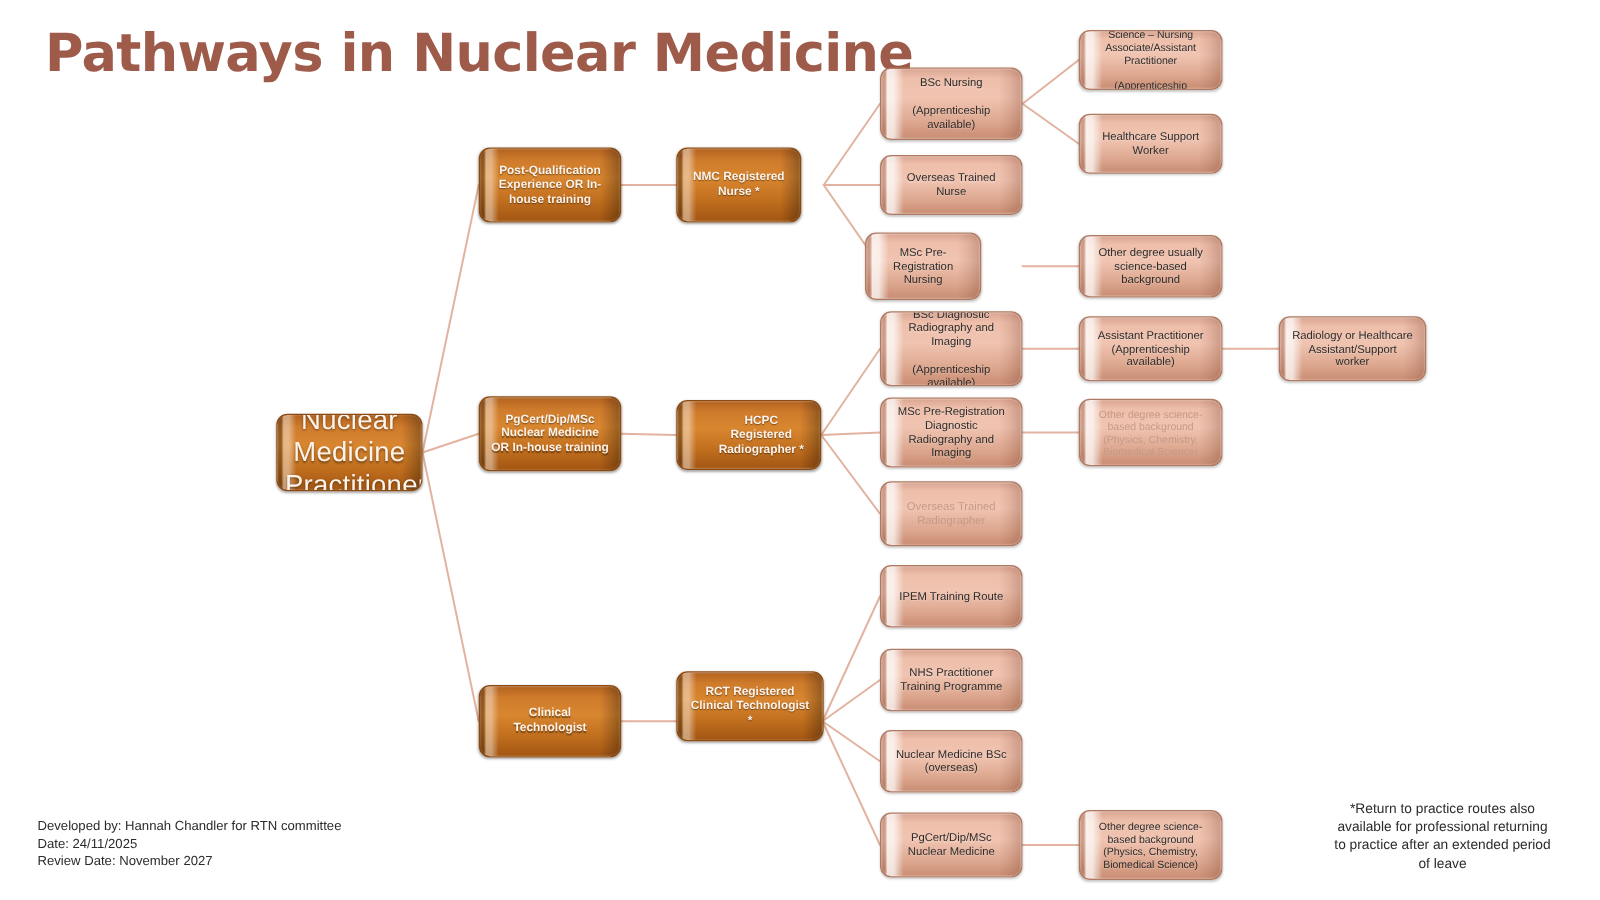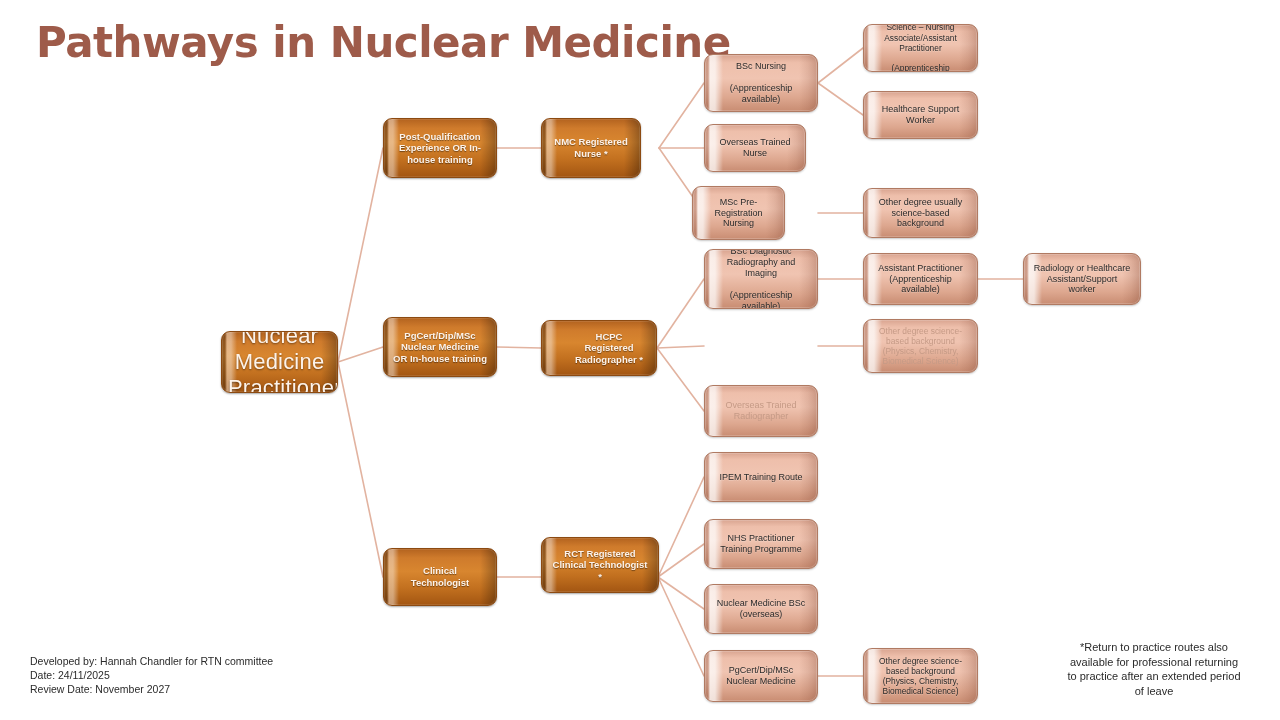--- a/index.html
+++ b/index.html
@@ -172,21 +172,21 @@
   <div class="node dark" style="left:541px;top:118px;width:100px;height:60px;">
     <span class="lbl">NMC Registered Nurse *</span>
   </div>
 
   <div class="node light" style="left:704px;top:54px;width:114px;height:58px;">
     <span class="lbl">BSc Nursing
 
 (Apprenticeship available)</span>
   </div>
 
-  <div class="node light" style="left:704px;top:124px;width:102px;height:48px;">
+  <div class="node light" style="left:704px;top:124px;width:114px;height:48px;">
     <span class="lbl">Overseas Trained Nurse</span>
   </div>
 
   <div class="node light" style="left:692px;top:186px;width:93px;height:54px;">
     <span class="lbl">MSc Pre-Registration Nursing</span>
   </div>
 
   <div class="node light sz11" style="left:863px;top:24px;width:115px;height:48px;">
     <span class="lbl">Foundation Degree Science – Nursing Associate/Assistant Practitioner
 
@@ -208,20 +208,23 @@
   <div class="node dark" style="left:541px;top:320px;width:116px;height:56px;padding-left:20px;">
     <span class="lbl">HCPC Registered Radiographer *</span>
   </div>
 
   <div class="node light" style="left:704px;top:249px;width:114px;height:60px;">
     <span class="lbl">BSc Diagnostic Radiography and Imaging
 
 (Apprenticeship available)</span>
   </div>
 
+  <div class="node light" style="left:704px;top:318px;width:114px;height:56px;">
+    <span class="lbl">MSc Pre-Registration Diagnostic Radiography and Imaging</span>
+  </div>
 
   <div class="node light faded" style="left:704px;top:385px;width:114px;height:52px;">
     <span class="lbl">Overseas Trained Radiographer</span>
   </div>
 
   <div class="node light" style="left:863px;top:253px;width:115px;height:52px;">
     <span class="lbl">Assistant Practitioner
 (Apprenticeship available)</span>
   </div>
 

